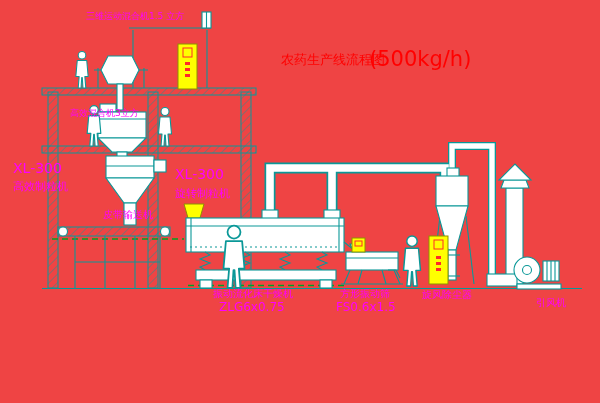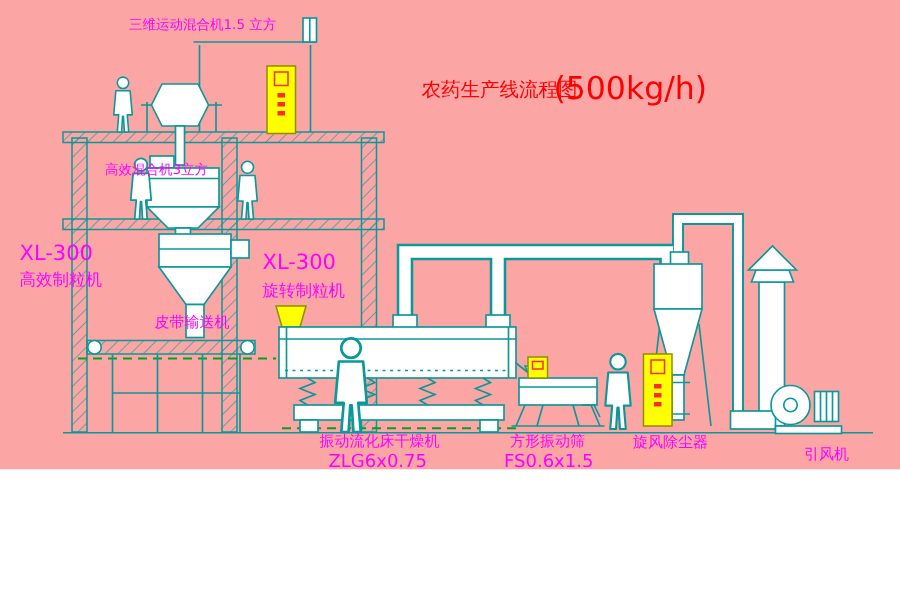--- a/index.html
+++ b/index.html
@@ -1,16 +1,16 @@
 <!DOCTYPE html>
 <html><head>
 <meta charset="utf-8">
 <style>
   html,body{margin:0;padding:0;background:#fff}
-  .canvas{position:relative;width:600px;height:313px;background:#fca5a5;overflow:hidden;
+  .canvas{position:relative;width:600px;height:403px;background:#ef4444;overflow:hidden;
           font-family:"DejaVu Sans",sans-serif}
   svg{display:block}
   .ln{stroke:#0a9898;stroke-width:1.1;fill:none}
   .shape{stroke:#0a9898;stroke-width:1.1;fill:#ffffff}
   .hatched{stroke:#0a9898;stroke-width:1;fill:url(#hatchPat)}
   .d-out{stroke:#0a9898;fill:none}
   .d-in{stroke:#ffffff;fill:none}
   .dash{stroke:#00a321;stroke-width:1.3;fill:none;stroke-dasharray:6 4}
   .cab{fill:#ffff00;stroke:#8f8f00;stroke-width:1}
   .rs{fill:none;stroke:#ff2a2a;stroke-width:1}

